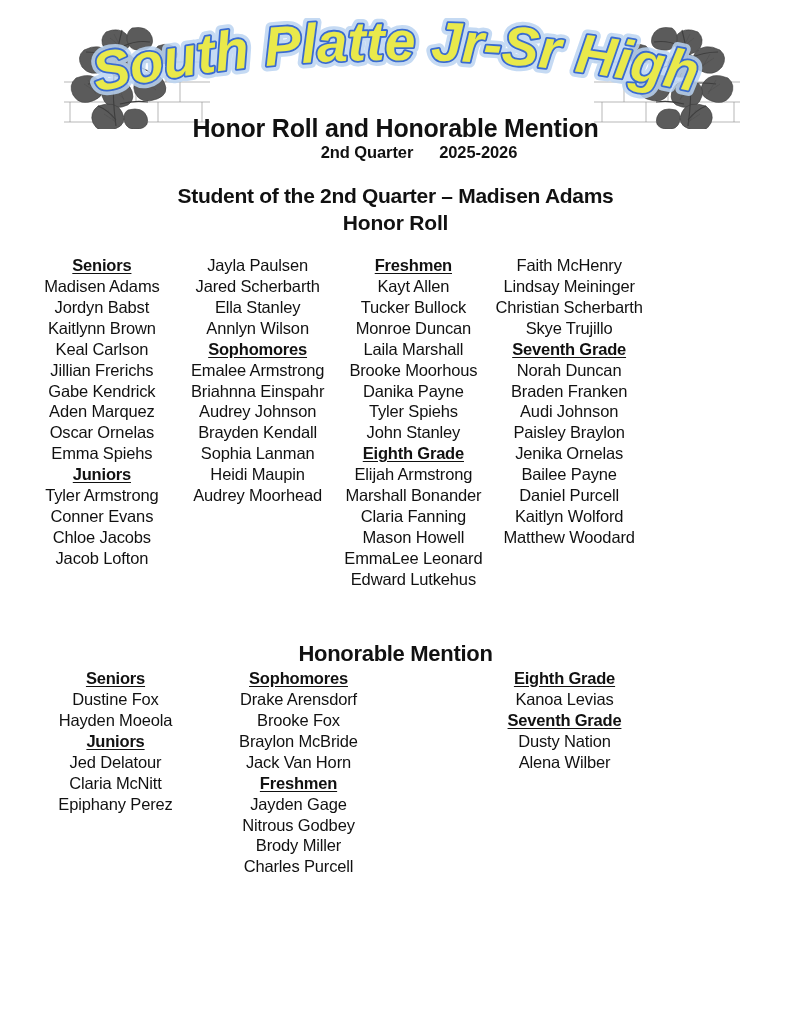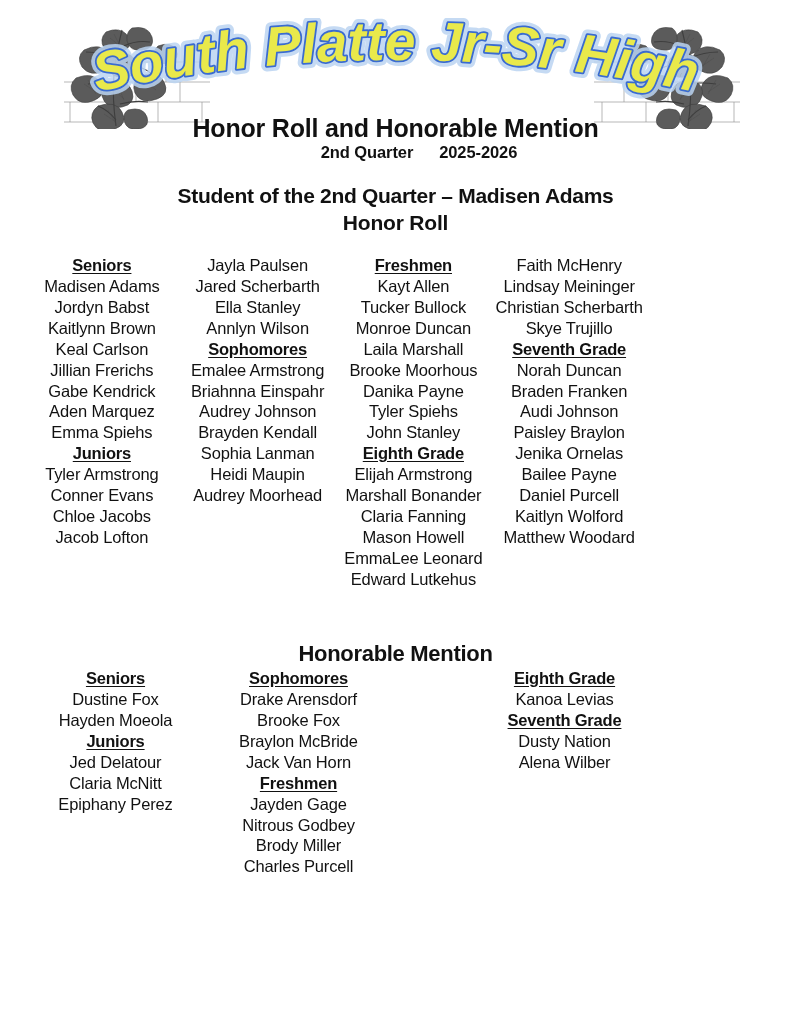--- a/index.html
+++ b/index.html
@@ -262,20 +262,21 @@
   <div class="col c1">
       <div class="group">
         <div class="group-heading">Seniors</div>
         <div class="name">Madisen Adams</div>
         <div class="name">Jordyn Babst</div>
         <div class="name">Kaitlynn Brown</div>
         <div class="name">Keal Carlson</div>
         <div class="name">Jillian Frerichs</div>
         <div class="name">Gabe Kendrick</div>
         <div class="name">Aden Marquez</div>
+        <div class="name">Oscar Ornelas</div>
         <div class="name">Emma Spiehs</div>
       </div>
       <div class="group">
         <div class="group-heading">Juniors</div>
         <div class="name">Tyler Armstrong</div>
         <div class="name">Conner Evans</div>
         <div class="name">Chloe Jacobs</div>
         <div class="name">Jacob Lofton</div>
       </div>
     </div>

